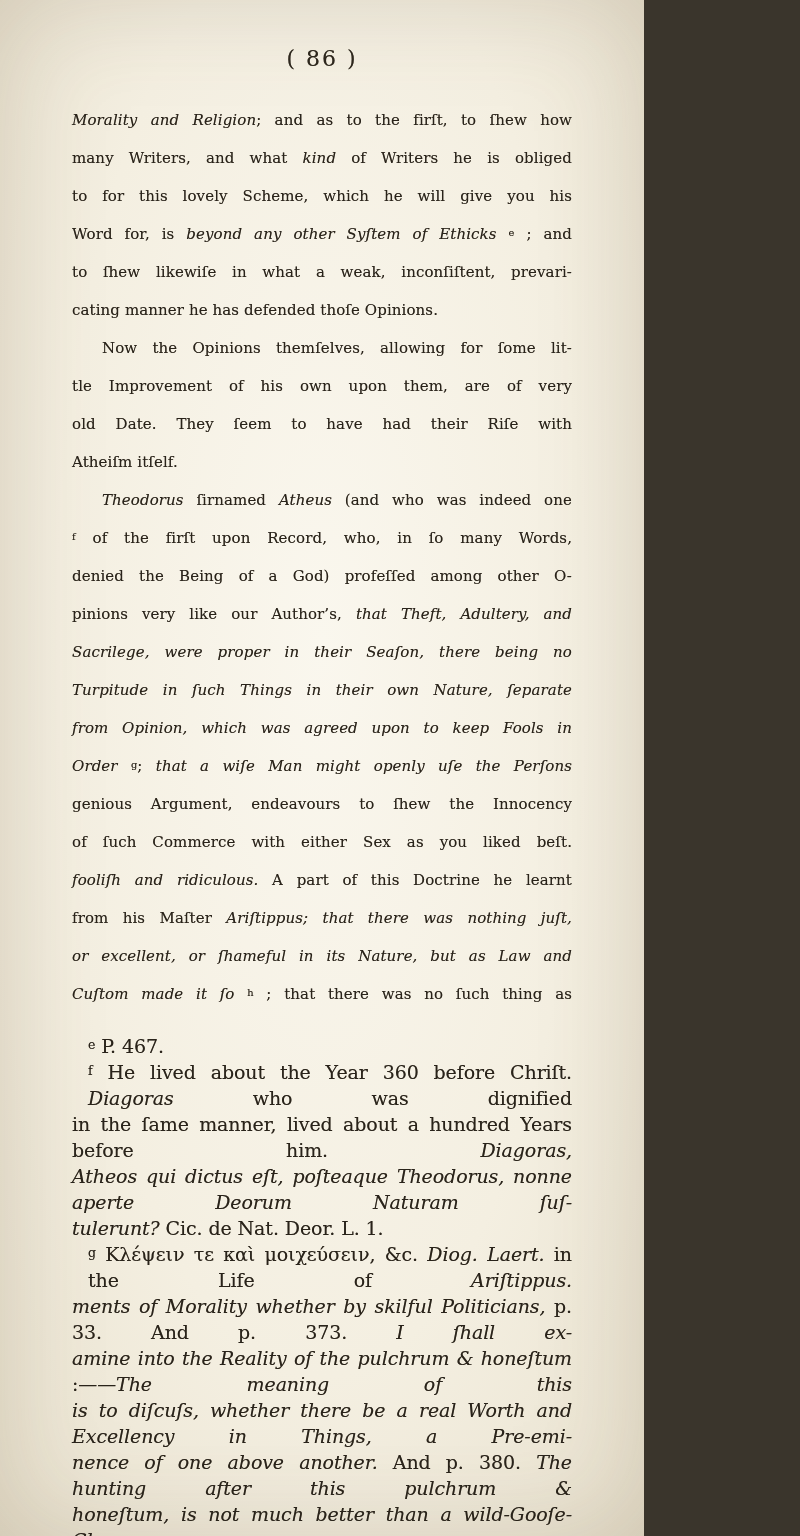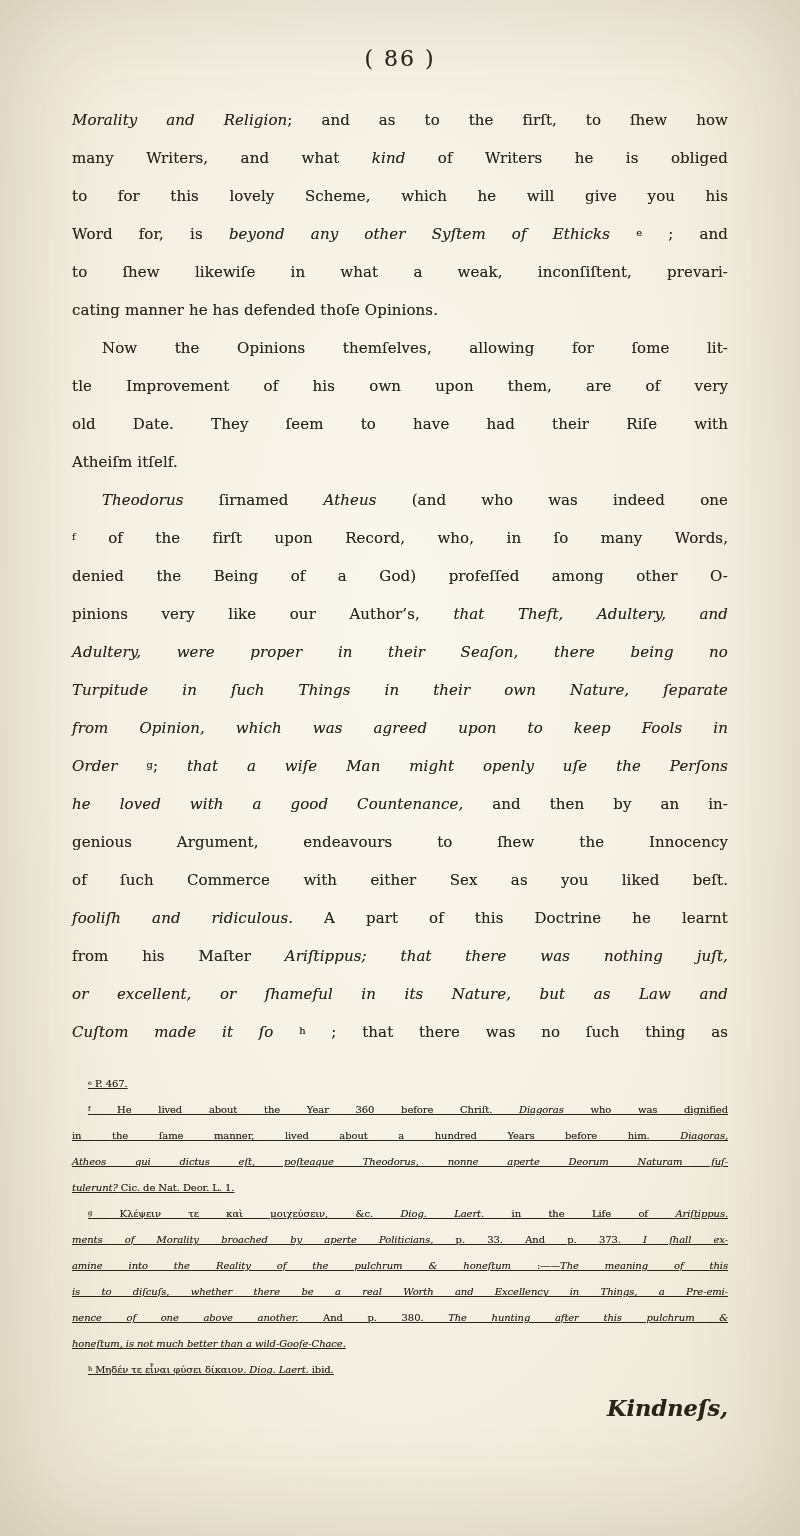--- a/index.html
+++ b/index.html
@@ -2,21 +2,21 @@
 <html><head>
 <meta charset="utf-8">
 <style>
   * { margin: 0; padding: 0; box-sizing: border-box; }
   html, body { width: 800px; height: 1536px; }
   body {
     font-family: "DejaVu Serif", "Liberation Serif", serif;
     background: #3a352c;
   }
   .page {
-    width: 800px;
+    width: 644px;
     height: 1536px;
     padding: 46px 72px 0 72px;
     color: #29231a;
     background: #f5f1e4;
     background-image: radial-gradient(ellipse at 50% 42%, #faf7ee 0%, #f4efe1 58%, #e9e2cf 100%);
     box-shadow: inset 0 0 110px rgba(92, 74, 42, 0.18);
     overflow: hidden;
     text-shadow: 0 0 0.5px rgba(42, 32, 18, 0.45);
   }
   .page-number {
@@ -30,26 +30,25 @@
     font-size: 15px;
     line-height: 38px;
     text-align: justify;
     text-align-last: justify;
     letter-spacing: 0.1px;
   }
   .bline.end { text-align-last: left; }
   .bline.indent { padding-left: 30px; }
   .footnotes { margin-top: 20px; }
   .fline {
-    font-size: 10px;
+    font-size: 19px;
     line-height: 26px;
     text-align: justify;
     text-align-last: justify;
     letter-spacing: -0.1px;
-    text-decoration: underline;
   }
   .fline.end { text-align-last: left; }
   .fline.indent { padding-left: 16px; }
   .r { font-style: normal; }
   .i { font-style: italic; }
   .sup {
     font-size: 0.66em;
     position: relative;
     top: -0.33em;
     line-height: 0;
@@ -83,25 +82,24 @@
         <div class="bline indent"><span class="r">Now the Opinions themſelves, allowing for ſome lit-</span></div>
         <div class="bline"><span class="r">tle Improvement of his own upon them, are of very</span></div>
         <div class="bline"><span class="r">old Date. They ſeem to have had their Riſe with</span></div>
         <div class="bline end"><span class="r">Atheiſm itſelf.</span></div>
       </div>
       <div>
         <div class="bline indent"><span class="i">Theodorus</span><span class="r"> ſirnamed </span><span class="i">Atheus</span><span class="r"> (and who was indeed one</span></div>
         <div class="bline"><span class="sup">f</span><span class="r"> of the firſt upon Record, who, in ſo many Words,</span></div>
         <div class="bline"><span class="r">denied the Being of a God) profeſſed among other O-</span></div>
         <div class="bline"><span class="r">pinions very like our Author’s, </span><span class="i">that Theft, Adultery, and</span></div>
-        <div class="bline"><span class="i">Adultery, were proper in their Seaſon, there being no</span></div>
+        <div class="bline"><span class="i">Sacrilege, were proper in their Seaſon, there being no</span></div>
         <div class="bline"><span class="i">Turpitude in ſuch Things in their own Nature, ſeparate</span></div>
         <div class="bline"><span class="i">from Opinion, which was agreed upon to keep Fools in</span></div>
         <div class="bline"><span class="i">Order </span><span class="sup">g</span><span class="r">; </span><span class="i">that a wiſe Man might openly uſe the Perſons</span></div>
-        <div class="bline"><span class="i">he loved with a good Countenance,</span><span class="r"> and then by an in-</span></div>
         <div class="bline"><span class="r">genious Argument, endeavours to ſhew the Innocency</span></div>
         <div class="bline"><span class="r">of ſuch Commerce with either Sex as you liked beſt.</span></div>
         <div class="bline"><span class="i">fooliſh and ridiculous.</span><span class="r"> A part of this Doctrine he learnt</span></div>
         <div class="bline"><span class="r">from his Maſter </span><span class="i">Ariſtippus; that there was nothing juſt,</span></div>
         <div class="bline"><span class="i">or excellent, or ſhameful in its Nature, but as Law and</span></div>
         <div class="bline"><span class="i">Cuſtom made it ſo </span><span class="sup">h</span><span class="r"> ; that there was no ſuch thing as</span></div>
       </div>
     </div>
 
   <div class="footnotes" id="footnotes">
@@ -109,21 +107,21 @@
         <div class="fline end indent"><span class="sup">e</span><span class="r"> P. 467.</span></div>
       </div>
       <div>
         <div class="fline indent"><span class="sup">f</span><span class="r"> He lived about the Year 360 before Chriſt. </span><span class="i">Diagoras</span><span class="r"> who was dignified</span></div>
         <div class="fline"><span class="r">in the ſame manner, lived about a hundred Years before him. </span><span class="i">Diagoras,</span></div>
         <div class="fline"><span class="i">Atheos qui dictus eſt, poſteaque Theodorus, nonne aperte Deorum Naturam ſuſ-</span></div>
         <div class="fline end"><span class="i">tulerunt?</span><span class="r"> Cic. de Nat. Deor. L. 1.</span></div>
       </div>
       <div>
         <div class="fline indent"><span class="sup">g</span><span class="r"> Κλέψειν τε καὶ μοιχεύσειν, &amp;c. </span><span class="i">Diog. Laert.</span><span class="r"> in the Life of </span><span class="i">Ariſtippus.</span></div>
-        <div class="fline"><span class="i">ments of Morality broached by aperte Politicians,</span><span class="r"> p. 33. And p. 373. </span><span class="i">I ſhall ex-</span></div>
+        <div class="fline"><span class="i">ments of Morality whether by skilful Politicians,</span><span class="r"> p. 33. And p. 373. </span><span class="i">I ſhall ex-</span></div>
         <div class="fline"><span class="i">amine into the Reality of the pulchrum &amp; honeſtum</span><span class="r"> :——</span><span class="i">The meaning of this</span></div>
         <div class="fline"><span class="i">is to diſcuſs, whether there be a real Worth and Excellency in Things, a Pre-emi-</span></div>
         <div class="fline"><span class="i">nence of one above another.</span><span class="r"> And p. 380. </span><span class="i">The hunting after this pulchrum &amp;</span></div>
         <div class="fline end"><span class="i">honeſtum, is not much better than a wild-Gooſe-Chace.</span></div>
       </div>
       <div>
         <div class="fline end indent"><span class="sup">h</span><span class="r"> Μηδέν τε εἶναι φύσει δίκαιον. </span><span class="i">Diog. Laert.</span><span class="r"> ibid.</span></div>
       </div>
     </div>
 

